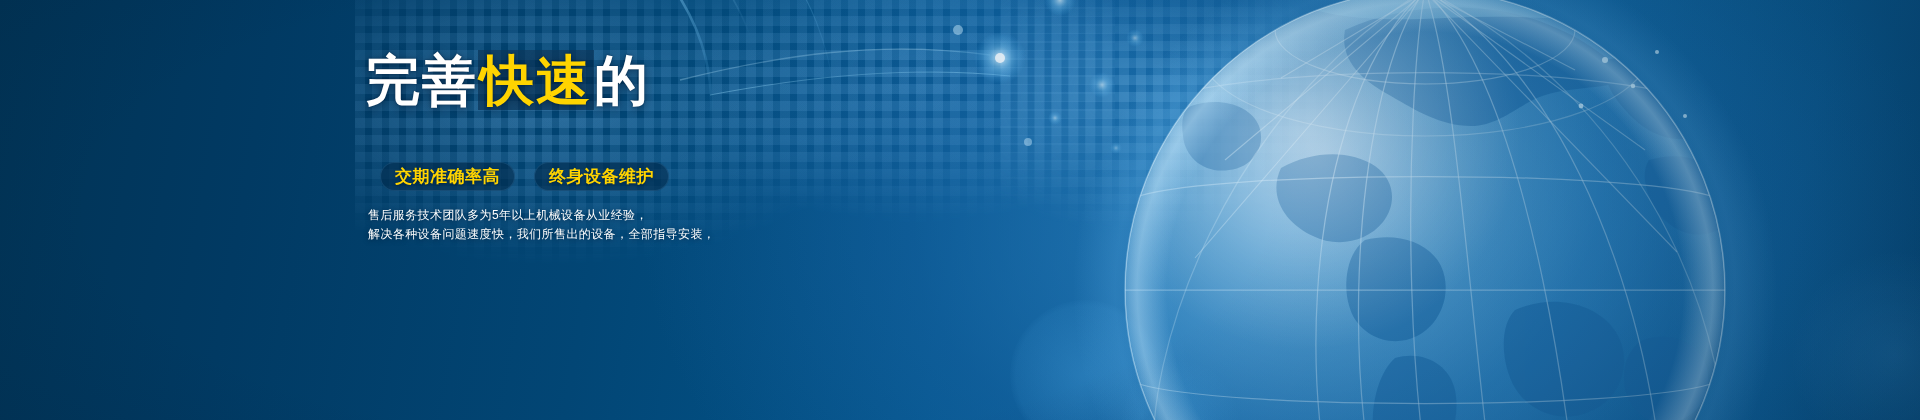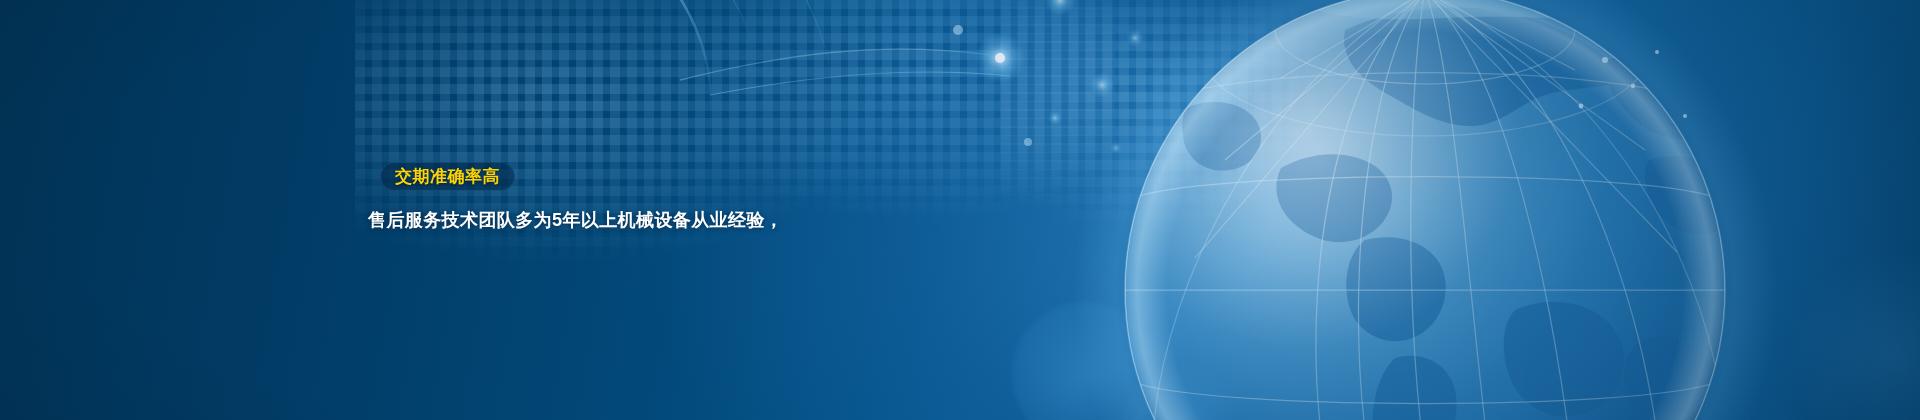--- a/index.html
+++ b/index.html
@@ -125,22 +125,22 @@
     box-shadow:inset 0 0 0 1px rgba(90,160,215,.18);
     text-shadow:0 1px 3px rgba(0,20,45,.6);
   }
 
   
   .paragraph{
     position:absolute;
     left:2px; top:206px;
     width:620px;
     color:#ffffff;
-    font-size:18px;
-    font-weight:700;
+    font-size:12px;
+    font-weight:400;
     line-height:1.62;
     letter-spacing:.4px;
     text-shadow:0 1px 5px rgba(0,22,46,.65);
   }
   .paragraph p{ white-space:nowrap; }
 
   
   .vignette{
     position:absolute; inset:0;
     background:radial-gradient(ellipse 1300px 520px at 680px 210px, rgba(0,0,0,0) 45%, rgba(1,25,48,.28) 100%);
@@ -287,24 +287,29 @@
         <circle cx="536" cy="196" r="2.4"></circle>
       <circle cx="640" cy="206" r="2"></circle>
     </g>
   </svg>
 
   <div class="vignette"></div>
 
   <div class="content">
 
     <div class="headline">
+      <div class="hl-line">
+        <span class="w">完善</span><span class="y">快速</span><span class="w">的</span>
+      </div>
     </div>
 
     <div class="tags">
       <span class="tag">交期准确率高</span>
+      <span class="tag">终身设备维护</span>
     </div>
 
     <div class="paragraph">
       <p>售后服务技术团队多为5年以上机械设备从业经验，</p>
+      <p>解决各种设备问题速度快，我们所售出的设备，全部指导安装，</p>
     </div>
 
   </div>
 </div>
 
 </body></html>

